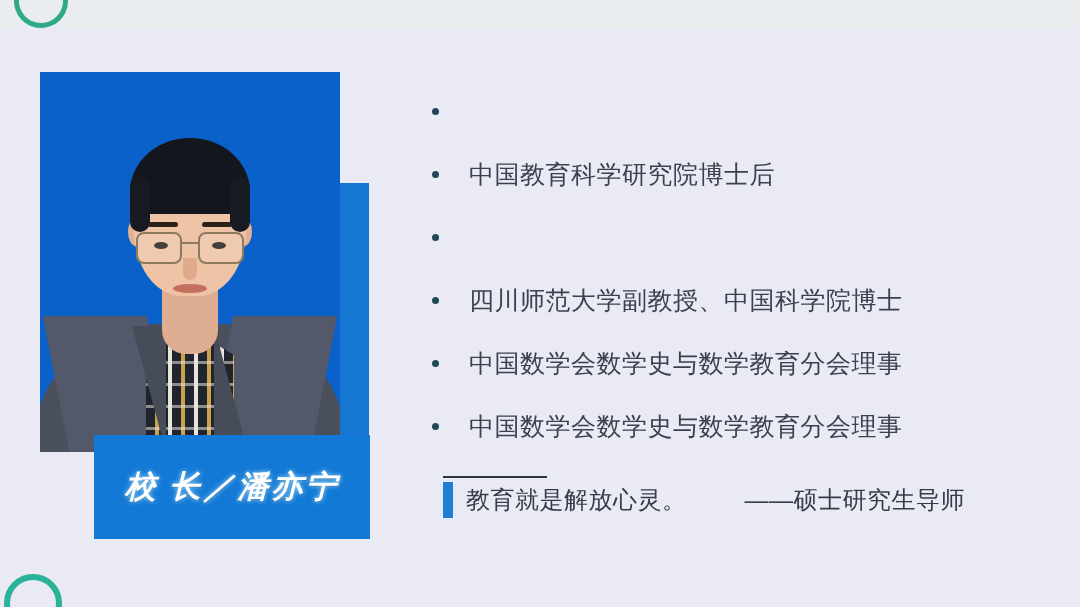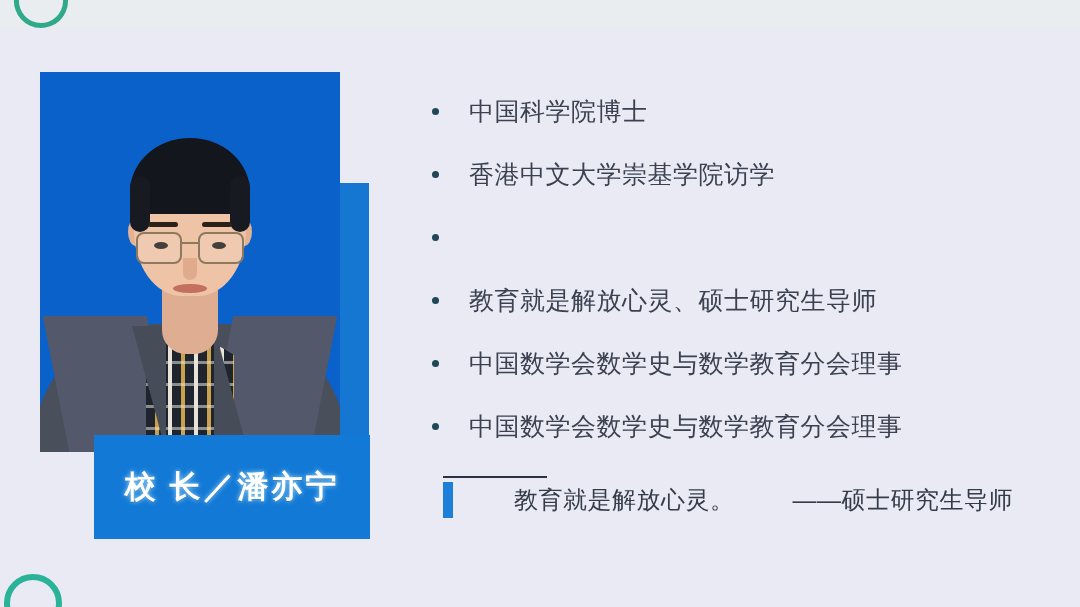--- a/index.html
+++ b/index.html
@@ -257,20 +257,21 @@
     height: 104px;
     background: #1379d6;
     display: flex;
     align-items: center;
     justify-content: center;
   }
   .nameplate-text {
     color: #ffffff;
     font-family: "Liberation Serif", "DejaVu Serif", serif;
     font-size: 31px;
+    font-style: italic;
     font-weight: 700;
     letter-spacing: 3px;
     text-shadow: 0 0 5px rgba(190,240,255,.85), 0 1px 0 rgba(0,0,0,.25);
     white-space: nowrap;
   }
 
   
   .bullets {
     position: absolute;
     left: 432px;
@@ -325,21 +326,20 @@
     flex: 0 0 auto;
     width: 10px;
     height: 36px;
     background: #1d7fd8;
     margin-right: 13px;
   }
   .quote-text {
     color: #343b49;
     font-size: 24px;
     letter-spacing: .5px;
-    margin-left: 48px;
   }
   .quote-attrib {
     color: #343b49;
     font-size: 24px;
     letter-spacing: .5px;
     margin-left: 58px;
   }
 </style>
 </head>
 <body>
@@ -384,32 +384,31 @@
     </div>
   </div>
 
   <div class="nameplate">
     <span class="nameplate-text">校 长／潘亦宁</span>
   </div>
 
   <div class="bullets">
     <div class="bullet-row">
       <span class="bullet-dot"></span>
-      <span class="bullet-text">中国科学院博士</span>
-    </div>
-    <div class="bullet-row">
-      <span class="bullet-dot"></span>
-      <span class="bullet-text">香港中文大学崇基学院访学</span>
-    </div>
-    <div class="bullet-row">
-      <span class="bullet-dot"></span>
-    </div>
-    <div class="bullet-row">
-      <span class="bullet-dot"></span>
-      <span class="bullet-text">教育就是解放心灵、硕士研究生导师</span>
+    </div>
+    <div class="bullet-row">
+      <span class="bullet-dot"></span>
+      <span class="bullet-text">中国教育科学研究院博士后</span>
+    </div>
+    <div class="bullet-row">
+      <span class="bullet-dot"></span>
+    </div>
+    <div class="bullet-row">
+      <span class="bullet-dot"></span>
+      <span class="bullet-text">四川师范大学副教授、中国科学院博士</span>
     </div>
     <div class="bullet-row">
       <span class="bullet-dot"></span>
       <span class="bullet-text">中国数学会数学史与数学教育分会理事</span>
     </div>
     <div class="bullet-row">
       <span class="bullet-dot"></span>
       <span class="bullet-text">中国数学会数学史与数学教育分会理事</span>
     </div>
   </div>

